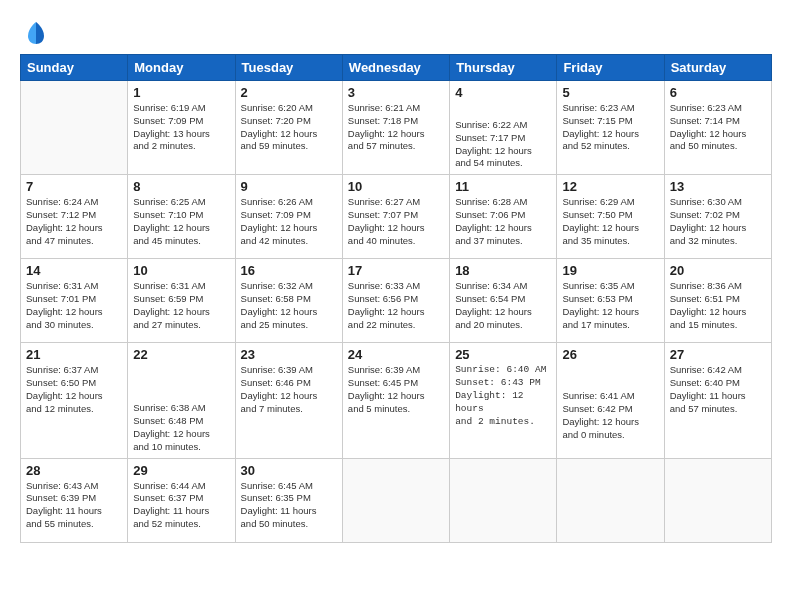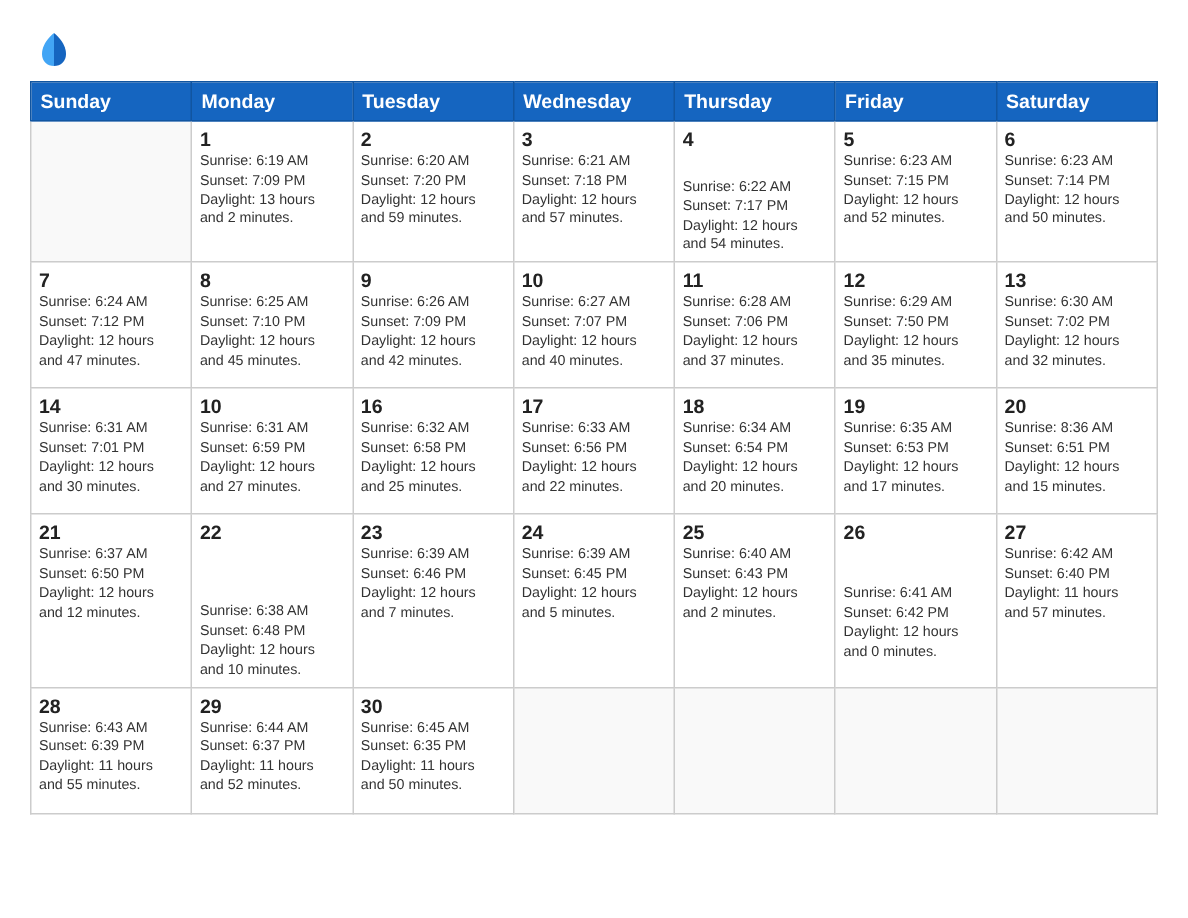--- a/index.html
+++ b/index.html
@@ -297,21 +297,21 @@
           </td>
           <td>
             <span class="day-num">24</span>
             <div class="day-info" style="white-space: pre-line;">Sunrise: 6:39 AM
 Sunset: 6:45 PM
 Daylight: 12 hours
 and 5 minutes.</div>
           </td>
           <td>
             <span class="day-num">25</span>
-            <div class="day-info" style="white-space: pre-line;">Sunrise: 6:40 AM
+            <div class="day-info" style="white-space: pre-line; font-family: Liberation Mono, monospace;">Sunrise: 6:40 AM
 Sunset: 6:43 PM
 Daylight: 12 hours
 and 2 minutes.</div>
           </td>
           <td>
             <span class="day-num">26</span>
             <div class="day-info" style="white-space: pre-line; margin-top: 28px;">Sunrise: 6:41 AM
 Sunset: 6:42 PM
 Daylight: 12 hours
 and 0 minutes.</div>

